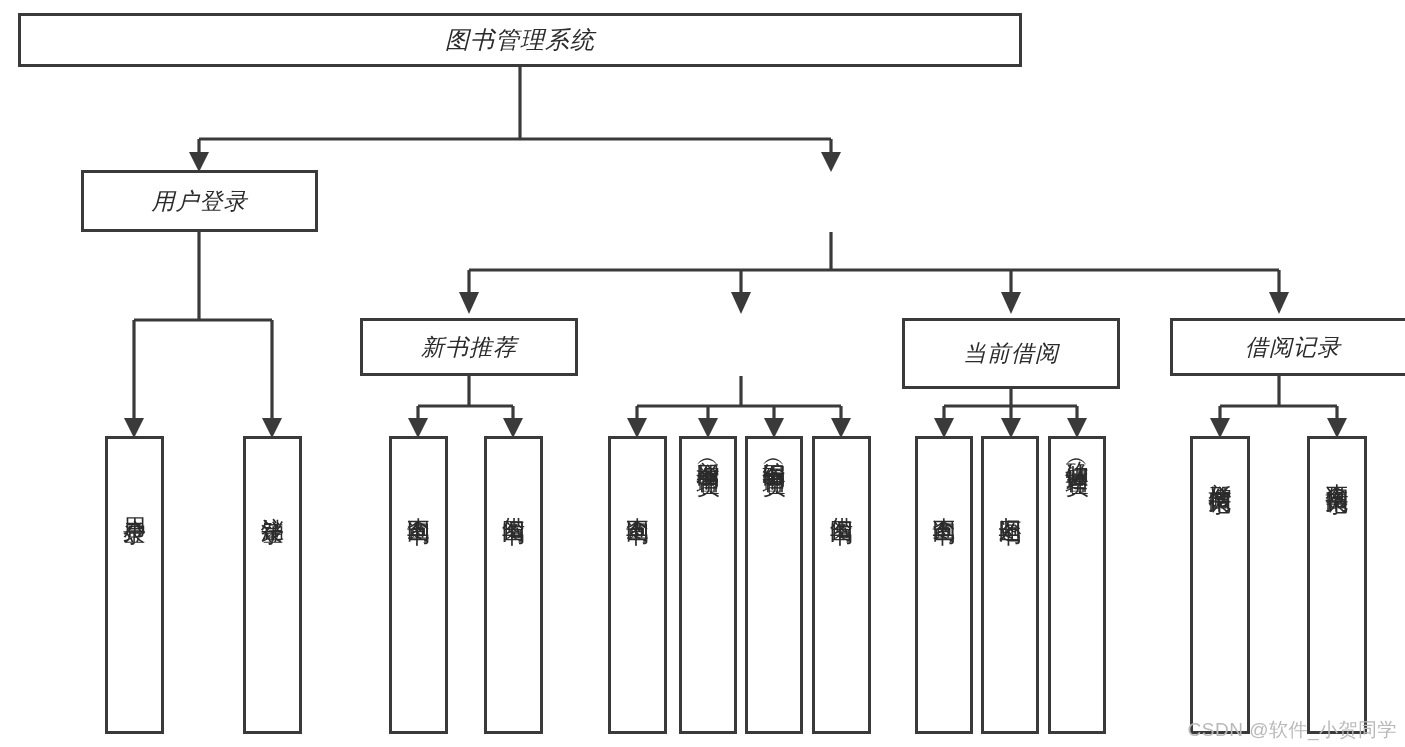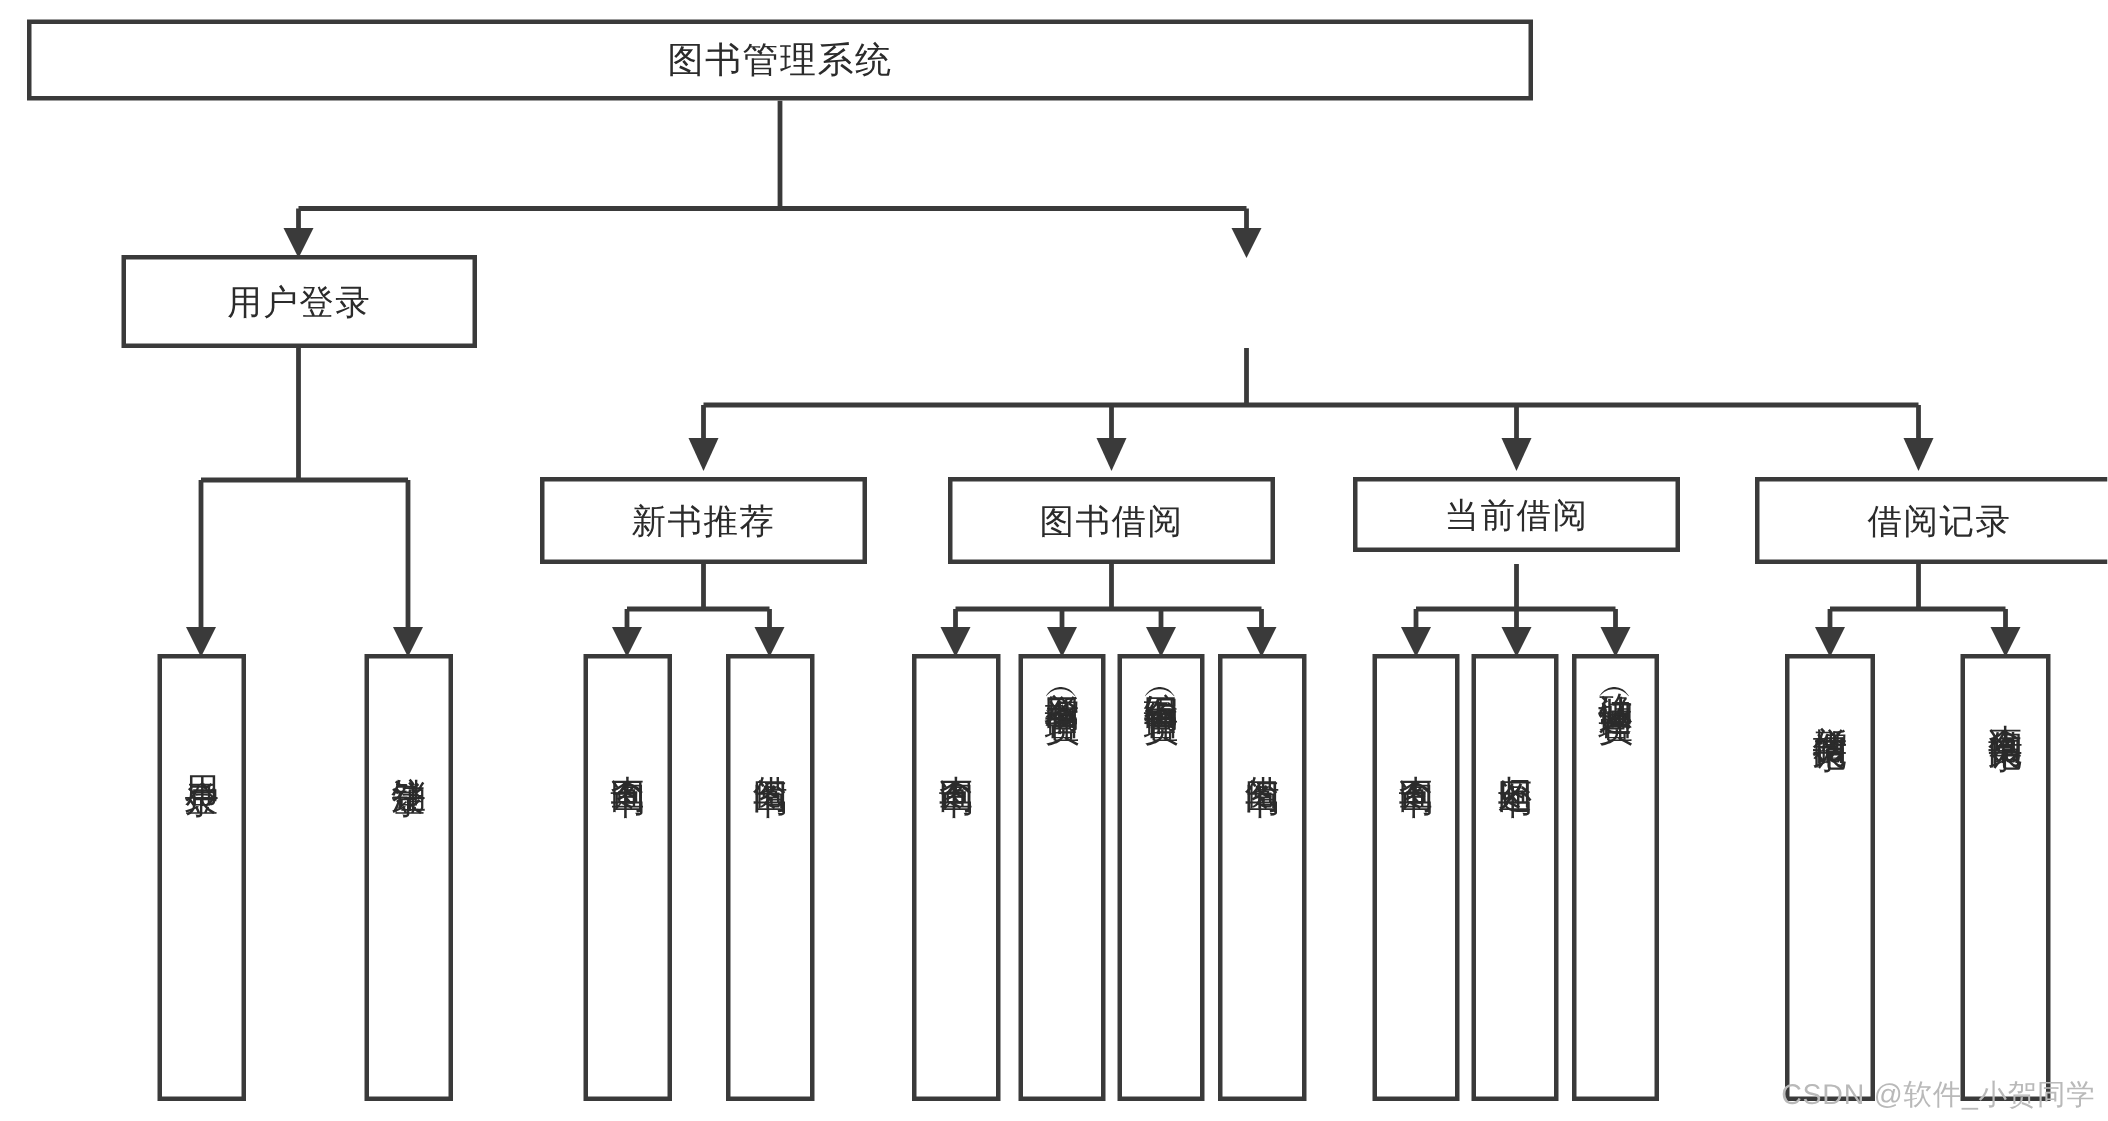--- a/index.html
+++ b/index.html
@@ -31,20 +31,21 @@
     background: #ffffff;
     border: 3px solid #3a3a3a;
     display: flex;
     align-items: center;
     justify-content: center;
     color: #2b2b2b;
   }
   .node.horiz {
     font-size: 23px;
     letter-spacing: 1px;
+    font-style: italic;
   }
   .node.root {
     font-size: 24px;
     border-width: 3px;
   }
   .node.leaf {
     font-size: 23px;
     align-items: flex-start;
     justify-content: center;
     padding-top: 6px;
@@ -164,25 +165,22 @@
 
   <div class="node horiz" style="left:81px; top:170px; width:237px; height:62px;">
     <span>用户登录</span>
   </div>
 
 
   <div class="node horiz" style="left:360px; top:318px; width:218px; height:58px;">
     <span>新书推荐</span>
   </div>
 
-  <div class="node horiz" style="left:632px; top:318px; width:218px; height:58px;">
-    <span>图书借阅</span>
-  </div>
-
-  <div class="node horiz" style="left:902px; top:318px; width:218px; height:50px;">
+
+  <div class="node horiz" style="left:902px; top:318px; width:218px; height:71px;">
     <span>当前借阅</span>
   </div>
 
   <div class="node horiz" style="left:1170px; top:318px; width:246px; height:58px;">
     <span>借阅记录</span>
   </div>
 
   <div class="node leaf" style="left:105px; top:436px; width:59px; height:298px; padding-top:60px;">
     <span class="vtext">用户登录</span>
   </div>

